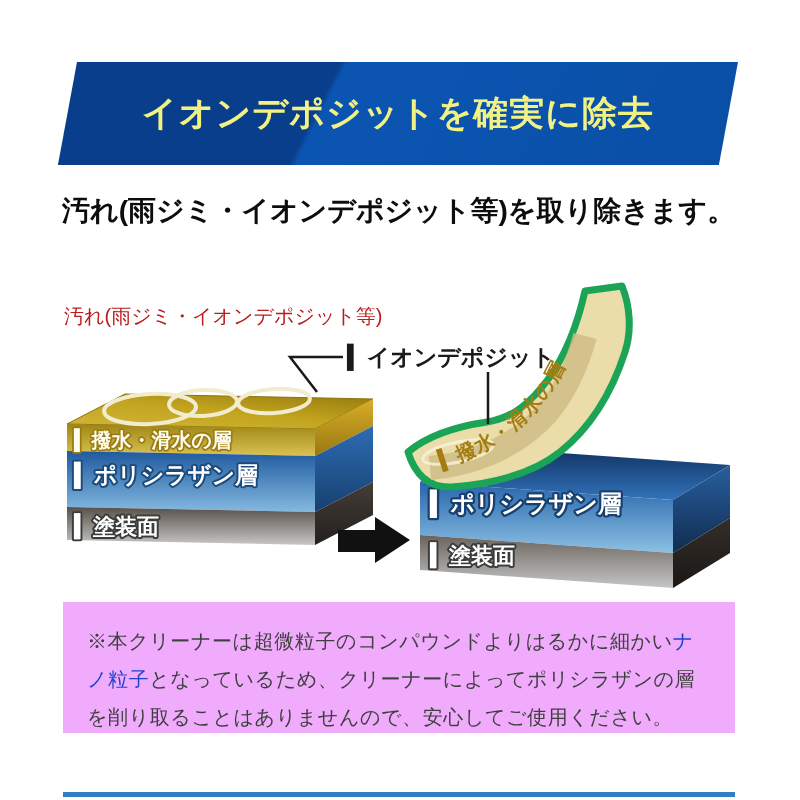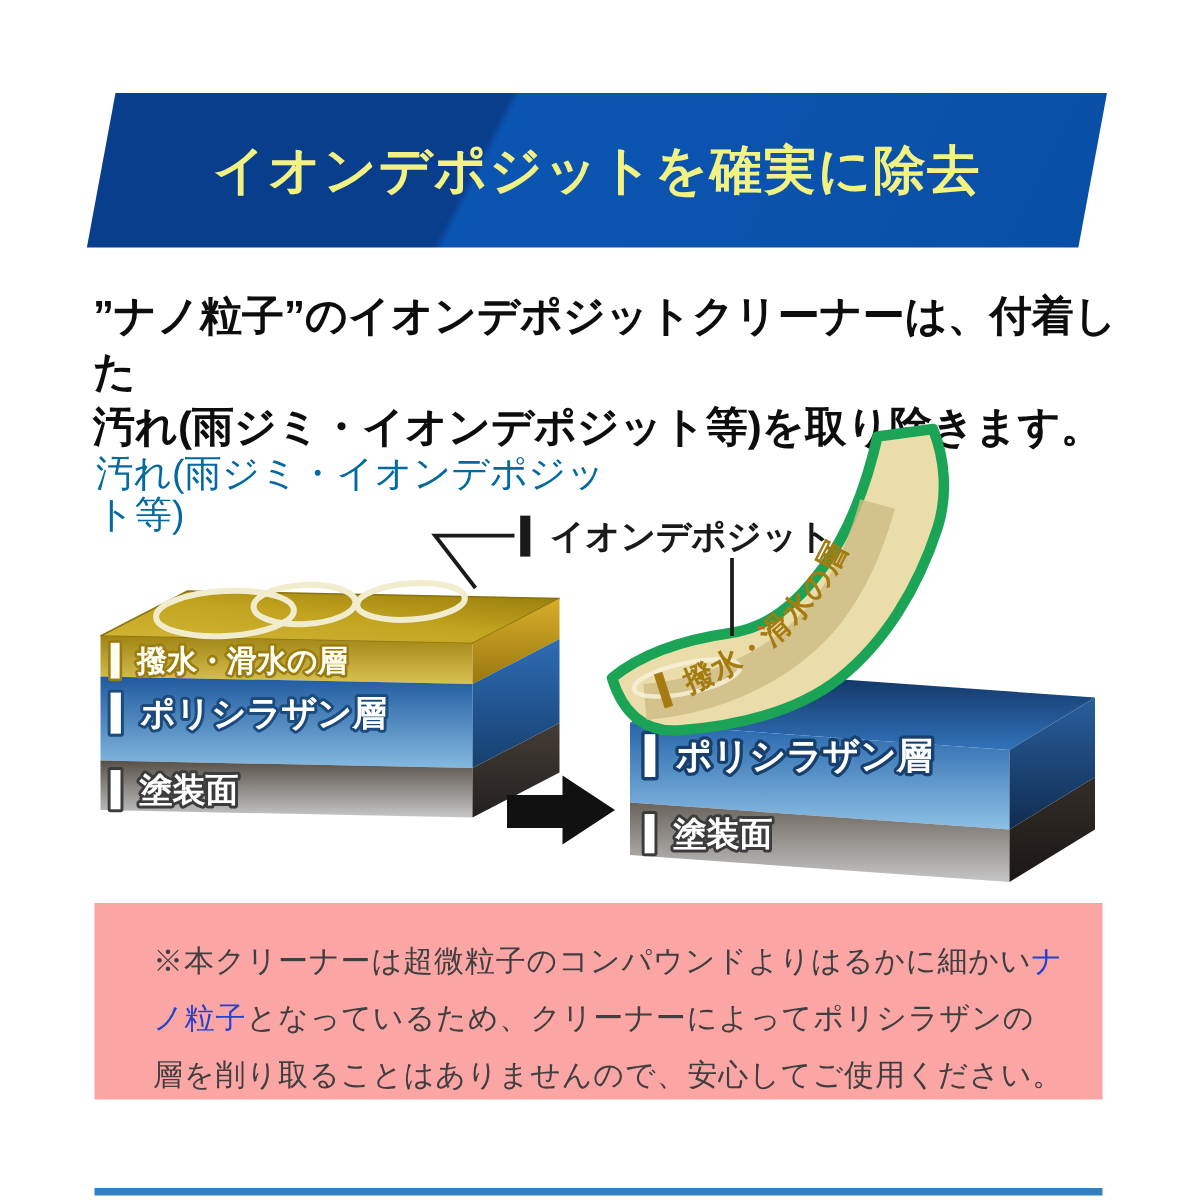--- a/index.html
+++ b/index.html
@@ -12,49 +12,48 @@
           background:linear-gradient(108deg,#083e8c 0%,#083e8c 38%,#0b55b2 39%,#0a4fa6 100%);}
   .banner-inner{width:100%;height:100%;display:flex;align-items:center;justify-content:center;
           transform:skewX(10.5deg);}
   .banner-title{font-size:35px;font-weight:bold;color:#f2f283;letter-spacing:1px;}
 
   
   .intro{position:absolute;left:62px;top:192px;width:690px;color:#0d0d0d;
          font-size:28px;font-weight:bold;line-height:37px;letter-spacing:0;}
 
   
-  .caption{position:absolute;left:64px;top:303px;width:340px;color:#0369a1;
-           font-size:25px;line-height:27px;}
+  .caption{position:absolute;left:64px;top:303px;width:340px;color:#b91c1c;
+           font-size:20px;line-height:27px;}
 
   
   .diagram-svg{position:absolute;left:0;top:0;width:800px;height:800px;}
   .diagram-svg text{font-family:"Liberation Sans","DejaVu Sans",sans-serif;font-weight:bold;}
 
   
-  .note{position:absolute;left:63px;top:602px;width:672px;height:131px;background:#fca5a5;
-        box-sizing:border-box;padding:20px 25px 0 39px;}
+  .note{position:absolute;left:63px;top:602px;width:672px;height:131px;background:#f0abfc;
+        box-sizing:border-box;padding:20px 25px 0 24px;}
   .note-text{font-size:20px;line-height:38px;color:#3f3f3f;letter-spacing:0.6px;}
   .note-text .hl{color:#2244cc;}
 
   
   .bottom-bar{position:absolute;left:63px;top:792px;width:672px;height:5px;background:#3181c2;}
 </style>
 </head>
 <body>
 
 <div id="page">
 
   <div class="banner">
     <div class="banner-inner">
       <span class="banner-title">イオンデポジットを確実に除去</span>
     </div>
   </div>
 
   <div class="intro">
-    <div>”ナノ粒子”のイオンデポジットクリーナーは、付着した</div>
     <div>汚れ(雨ジミ・イオンデポジット等)を取り除きます。</div>
   </div>
 
   <div class="caption">
     <div>汚れ(雨ジミ・イオンデポジット等)</div>
   </div>
 
   <svg class="diagram-svg" viewBox="0 0 800 800" xmlns="http://www.w3.org/2000/svg">
     <defs>
       <linearGradient id="gTopGold" x1="0" y1="1" x2="0.85" y2="0">

